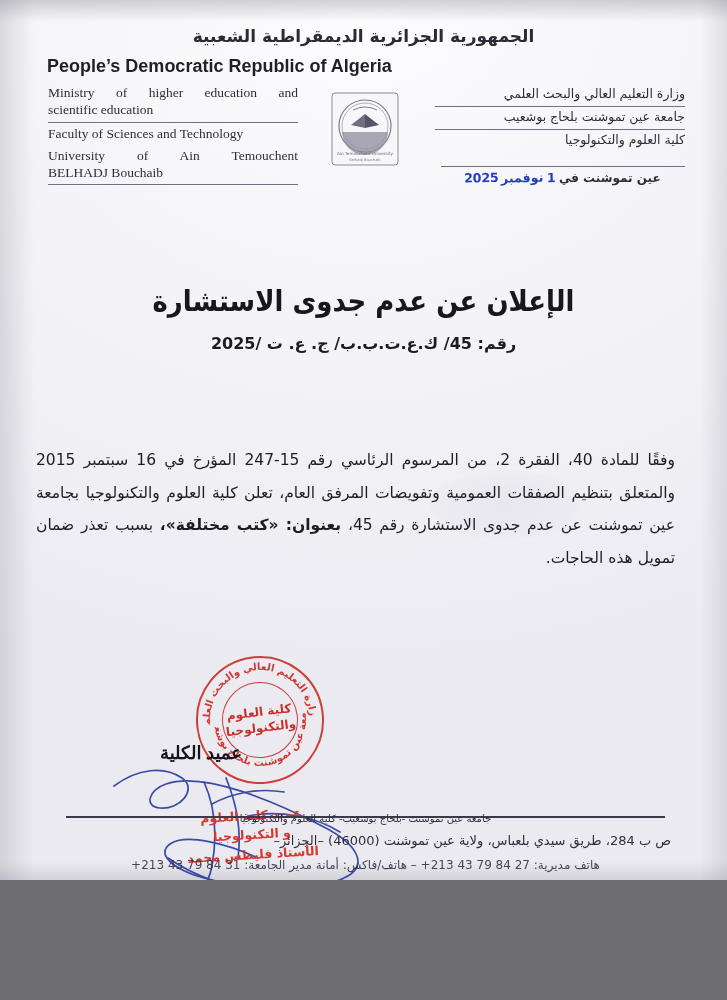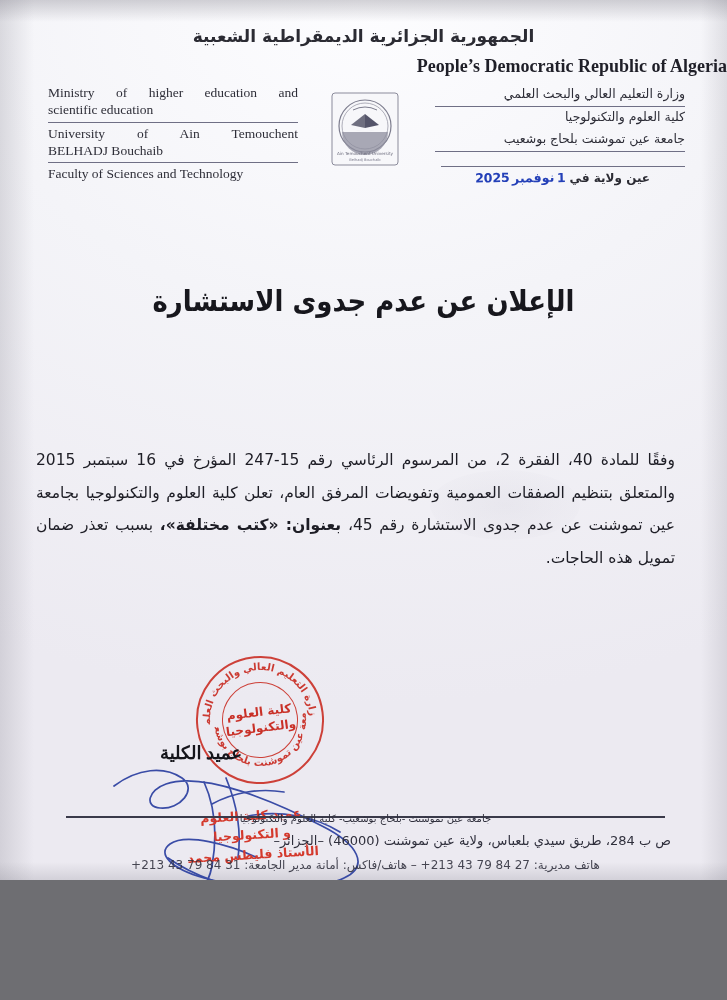--- a/index.html
+++ b/index.html
@@ -65,22 +65,22 @@
     font-family: "DejaVu Sans", sans-serif;
     font-size: 17px;
     font-weight: 700;
     color: #2b2b33;
     direction: rtl;
     letter-spacing: -0.3px;
   }
   .nat-en {
     position: absolute;
     top: 56px; left: 0; right: 0;
-    text-align: right;
-    font-family: Liberation Serif, serif;
+    text-align: left;
+    font-family: Liberation Sans, sans-serif;
     font-size: 18px;
     font-weight: 700;
     color: #1f1f28;
     margin-left: 47px;
   }
 
   .hdr-left {
     position: absolute;
     top: 82px;
     left: 48px;
@@ -308,56 +308,57 @@
 
   <div class="nat-ar">الجمهورية الجزائرية الديمقراطية الشعبية</div>
   <div class="nat-en">People’s Democratic Republic of Algeria</div>
 
   <div class="hdr-left">
     <div class="hdr-cell ruled">
       <div class="justify"><span>Ministry of higher education</span>
         <span>and</span></div>
       <div>scientific education</div>
     </div>
+    <div class="hdr-cell">Faculty of Sciences and Technology</div>
     <div class="hdr-cell ruled">
       <div class="justify">University of Ain Temouchent</div>
       <div>BELHADJ Bouchaib</div>
     </div>
-    <div class="hdr-cell">Faculty of Sciences and Technology</div>
   </div>
 
   <div class="emblem">
     <svg viewBox="0 0 68 74" width="68" height="74" aria-hidden="true">
       <rect x="1" y="1" width="66" height="72" rx="3" fill="#f7f7fa" stroke="#8b8b9b" stroke-width="1"></rect>
       <circle cx="34" cy="34" r="26" fill="none" stroke="#7d7d8e" stroke-width="1.2"></circle>
       <circle cx="34" cy="34" r="23" fill="none" stroke="#9a9aa8" stroke-width="0.8"></circle>
       <path d="M11 40 a23 23 0 0 0 46 0 z" fill="#8e8e9d" opacity="0.75"></path>
       <path d="M34 22 L20 33 L34 36 Z" fill="#6f6f80"></path>
       <path d="M34 22 L48 33 L34 36 Z" fill="#55556a"></path>
       <path d="M18 36 q16 6 32 0 q-16 7 -32 0 z" fill="#f2f2f6"></path>
       <path d="M22 18 q12 -6 24 0" fill="none" stroke="#7d7d8e" stroke-width="1"></path>
       <text x="34" y="63" text-anchor="middle" font-family="DejaVu Sans, sans-serif" font-size="4.2" fill="#6a6a7b">Ain Temouchent University</text>
       <text x="34" y="68.5" text-anchor="middle" font-family="DejaVu Sans, sans-serif" font-size="3.6" fill="#7d7d8e">Belhadj Bouchaib</text>
     </svg>
   </div>
 
   <div class="hdr-right">
     <div class="hdr-cell ruled">وزارة التعليم العالي والبحث العلمي</div>
+    <div class="hdr-cell ruled">جامعة عين تموشنت بلحاج بوشعيب</div>
     <div class="hdr-cell">كلية العلوم والتكنولوجيا</div>
-    <div class="hdr-cell ruled">جامعة عين تموشنت بلحاج بوشعيب</div>
   </div>
 
   <div class="date-line">
-    <span>عين ولاية في</span>
+    <span>عين تموشنت في</span>
     <span class="date-stamp">1</span>
     <span class="date-stamp">نوفمبر</span>
     <span class="date-stamp">2025</span>
   </div>
 
   <div class="doc-title">الإعلان عن عدم جدوى الاستشارة</div>
+  <div class="doc-ref">رقم: 45/ ك.ع.ت.ب.ب/ ج. ع. ت /2025</div>
 
   <div class="body-text">
     <span>وفقًا للمادة 40، الفقرة 2، من المرسوم الرئاسي رقم 15-247 المؤرخ في 16 سبتمبر 2015 والمتعلق بتنظيم الصفقات العمومية وتفويضات المرفق العام، تعلن كلية العلوم والتكنولوجيا بجامعة عين تموشنت عن عدم جدوى الاستشارة رقم 45، </span><b>بعنوان: «كتب مختلفة»،</b><span> بسبب تعذر ضمان تمويل هذه الحاجات.</span>
   </div>
 
   <div class="stamp">
     <div class="stamp-ring-outer"></div>
     <div class="stamp-ring-inner"></div>
     <svg class="stamp-arc-text" viewBox="0 0 128 128" aria-hidden="true">
       <defs>

